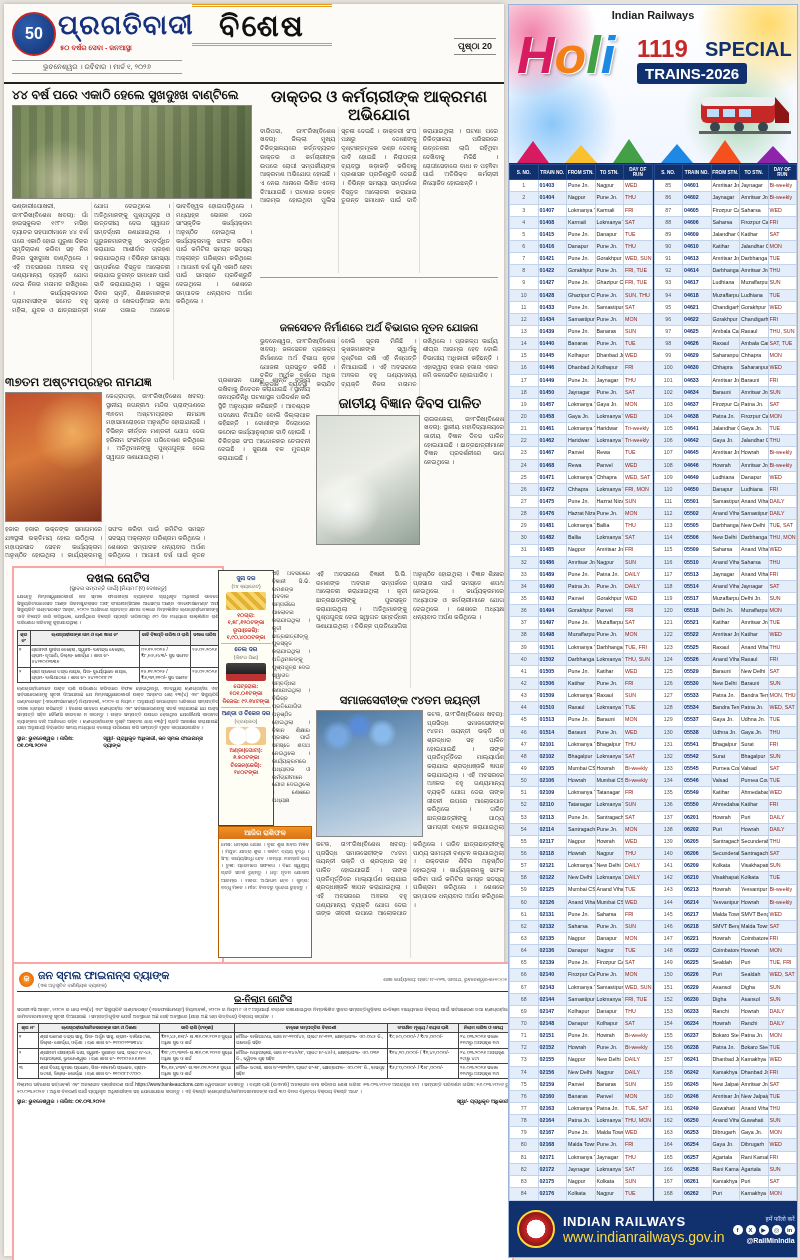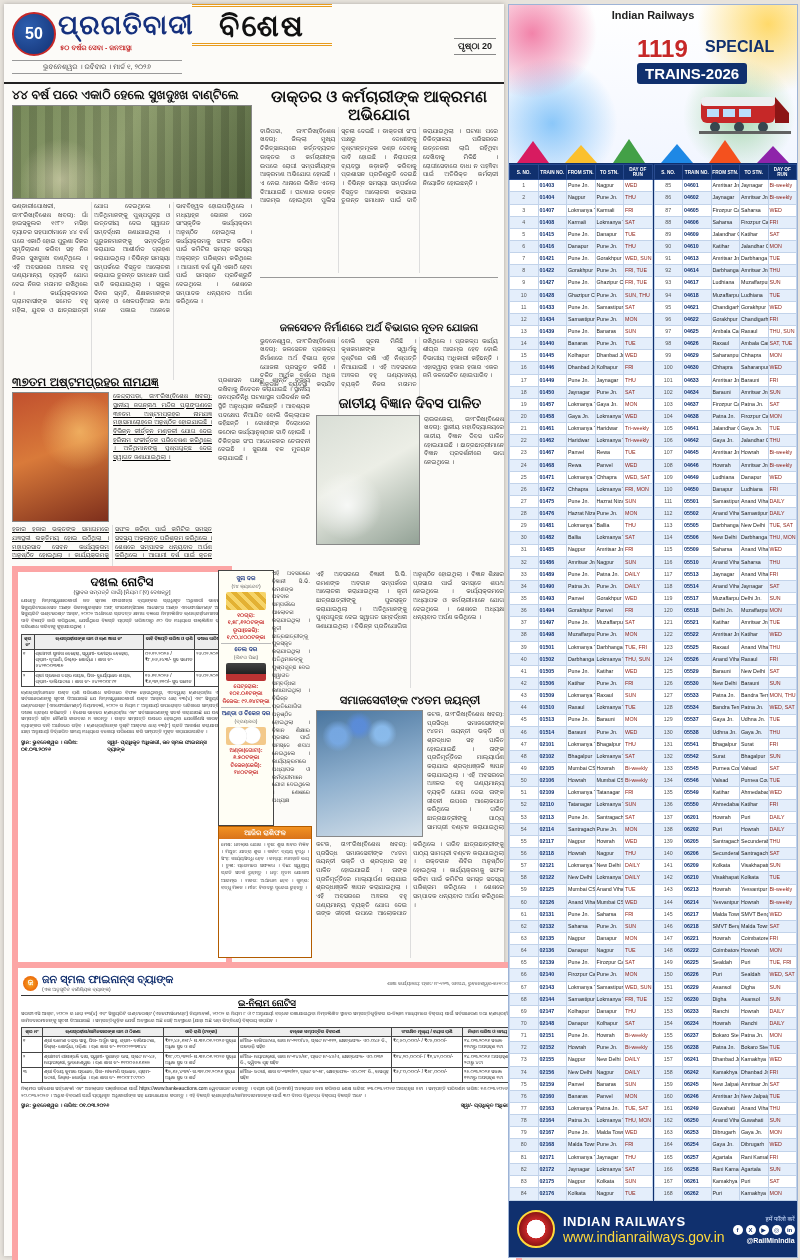--- a/index.html
+++ b/index.html
@@ -38,21 +38,21 @@
   .ph-science{background:
      radial-gradient(circle at 30% 70%,rgba(255,255,255,.8),transparent 30%),
      linear-gradient(150deg,#d9ded6 0%,#eceee6 45%,#93a296 100%);}
   .ph-jayanti{background:
      radial-gradient(circle at 20% 20%,rgba(120,170,230,.9) 6%,transparent 12%),
      radial-gradient(circle at 40% 12%,rgba(90,140,220,.9) 5%,transparent 11%),
      radial-gradient(circle at 62% 18%,rgba(140,190,240,.9) 6%,transparent 12%),
      linear-gradient(165deg,#49759f 0%,#8fb0ce 50%,#d4e0ea 100%);}
 
   
-  .notice-box{border:6px solid #fca5a5;padding:3px;overflow:hidden;background:#fff;}
+  .notice-box{border:2px solid #fca5a5;padding:3px;overflow:hidden;background:#fff;}
   .notice-title{font-size:12px;font-weight:bold;text-align:center;color:#000;}
   .notice-sub{font-size:5.5px;text-align:center;color:#222;}
   .tiny{font-size:4.9px;line-height:1.35;text-align:justify;color:#111;}
   table.ntab{width:100%;border-collapse:collapse;margin:3px 0;}
   table.ntab th,table.ntab td{border:0.5px solid #444;font-size:4.7px;padding:1px;vertical-align:top;text-align:left;line-height:1.3;}
   table.ntab th{background:#eee;font-weight:bold;text-align:center;}
   .sign-row{display:flex;justify-content:space-between;font-size:5.3px;font-weight:bold;margin-top:3px;}
 
   
   .rates{border:1px solid #444;background:#fffef5;padding:2px;text-align:center;overflow:hidden;}
@@ -86,21 +86,21 @@
      radial-gradient(circle at 8% 18%,rgba(233,30,99,.55),transparent 22%),
      radial-gradient(circle at 90% 12%,rgba(255,193,7,.6),transparent 24%),
      radial-gradient(circle at 80% 70%,rgba(76,175,80,.45),transparent 22%),
      radial-gradient(circle at 15% 75%,rgba(33,150,243,.5),transparent 24%),
      linear-gradient(#ffffff,#f2f6ff);}
   .ad-brand{position:absolute;left:0;right:0;top:4px;text-align:center;font-size:11px;font-weight:bold;color:#222;}
   .holi{position:absolute;left:8px;top:24px;font-size:52px;font-weight:bold;font-style:italic;line-height:1;
         text-shadow:1px 1px 0 #fff,2px 2px 3px rgba(0,0,0,.35);}
   .h0{color:#d81b60}.h1{color:#f57f17}.h2{color:#43a047}.h3{color:#1e88e5}
   .ad-count{position:absolute;left:128px;top:30px;font-size:24px;font-weight:bold;color:#c62828;text-shadow:1px 1px 0 #fff;}
-  .ad-special{position:absolute;left:196px;top:33px;font-size:16px;font-weight:bold;color:#10306e;text-align:right;}
+  .ad-special{position:absolute;left:196px;top:33px;font-size:20px;font-weight:bold;color:#10306e;text-align:right;}
   .ad-trains{position:absolute;left:128px;top:58px;background:#10306e;color:#fff;font-size:15px;font-weight:bold;
              padding:2px 8px;border-radius:3px;}
   .train-svg{position:absolute;right:6px;top:84px;}
   .powders{position:absolute;left:0;right:0;bottom:0;height:26px;display:flex;align-items:flex-end;justify-content:space-around;}
   .pow{width:0;height:0;border-left:16px solid transparent;border-right:16px solid transparent;}
 
   .ad-tables{flex:1;display:flex;border-top:1px solid #10306e;overflow:hidden;}
   .tgroup{width:50%;height:100%;border-right:1px solid #10306e;}
   .tgroup:last-child{border-right:none;}
   table.ttab{width:100%;height:100%;border-collapse:collapse;table-layout:fixed;}
@@ -152,21 +152,21 @@
     </div>
 
     <div class="abs" style="left:256px;top:84px;width:238px;">
       <div class="headline" style="font-size:16px;text-align:center;">ଡାକ୍ତର ଓ କର୍ମଚାରୀଙ୍କ ଆକ୍ରମଣ ଅଭିଯୋଗ</div>
       <div class="body-text" style="height:146px;margin-top:3px;column-count:3;">ବାରିପଦା, ତା୨୮ରିଖ(ବିଶେଷ ଖବର): ଜିଲ୍ଲା ମୁଖ୍ୟ ଚିକିତ୍ସାଳୟରେ କର୍ତ୍ତବ୍ୟରତ ଡାକ୍ତର ଓ କର୍ମଚାରୀଙ୍କ ଉପରେ ରୋଗୀ ସମ୍ପର୍କୀୟଙ୍କ ଆକ୍ରମଣ ଅଭିଯୋଗ ହୋଇଛି । ଏ ନେଇ ଥାନାରେ ଲିଖିତ ଏତଲା ଦିଆଯାଇଛି । ଘଟଣାର ତଦନ୍ତ ଆରମ୍ଭ ହୋଇଥିବା ପୁଲିସ ସୂଚନା ଦେଇଛି । ଡାକ୍ତରୀ ସଂଘ ପକ୍ଷରୁ ଦୋଷୀଙ୍କୁ ଦୃଷ୍ଟାନ୍ତମୂଳକ ଦଣ୍ଡ ଦେବାକୁ ଦାବି ହୋଇଛି । ନିରାପତ୍ତା ବ୍ୟବସ୍ଥା କଡ଼ାକଡ଼ି କରିବାକୁ ପ୍ରଶାସନ ପ୍ରତିଶ୍ରୁତି ଦେଇଛି । ବିଭିନ୍ନ ସମସ୍ୟା ସମ୍ପର୍କରେ ବିସ୍ତୃତ ଆଲୋଚନା କରାଯାଇ ତୁରନ୍ତ ସମାଧାନ ପାଇଁ ଦାବି କରାଯାଇଥିଲା । ଘଟଣା ପରେ ଚିକିତ୍ସାଳୟ ପରିସରରେ ଉତ୍ତେଜନା ଲାଗି ରହିଥିବା ଦେଖିବାକୁ ମିଳିଛି । ରୋଗୀସେବାରେ ବାଧା ନ ପହଞ୍ଚିବା ପାଇଁ ଅତିରିକ୍ତ କର୍ମଚାରୀ ନିୟୋଜିତ ହୋଇଛନ୍ତି ।</div>
       <div style="border-top:1px solid #999;margin:4px 0;"></div>
       <div class="headline" style="font-size:10.5px;text-align:center;margin-top:44px;">ଜଳସେଚନ ନିର୍ମାଣରେ ଅର୍ଥ ବିଭାଗର ନୂତନ ଯୋଜନା</div>
       <div class="body-text" style="height:96px;margin-top:3px;column-count:3;">ଭୁବନେଶ୍ୱର, ତା୨୮ରିଖ(ବିଶେଷ ଖବର): ଜଳସେଚନ ପ୍ରକଳ୍ପ ନିର୍ମାଣରେ ଅର୍ଥ ବିଭାଗ ନୂତନ ଯୋଜନା ପ୍ରସ୍ତୁତ କରିଛି । ଚଳିତ ଆର୍ଥିକ ବର୍ଷରେ ଅଧିକ ଅନୁଦାନ ବ୍ୟବସ୍ଥା କରାଯିବ ବୋଲି ସୂଚନା ମିଳିଛି । କୃଷକମାନଙ୍କ ସ୍ୱାର୍ଥକୁ ଦୃଷ୍ଟିରେ ରଖି ଏହି ନିଷ୍ପତ୍ତି ନିଆଯାଇଛି । ଏହି ଅବସରରେ ଅଞ୍ଚଳର ବହୁ ଗଣ୍ୟମାନ୍ୟ ବ୍ୟକ୍ତି ନିଜର ମତାମତ ରଖିଥିଲେ । ପ୍ରକଳ୍ପ କାର୍ଯ୍ୟ ଶୀଘ୍ର ଆରମ୍ଭ ହେବ ବୋଲି ବିଭାଗୀୟ ଅଧିକାରୀ କହିଛନ୍ତି । ଏହାଦ୍ୱାରା ହଜାର ହଜାର ଏକର ଜମି ଜଳସେଚିତ ହୋଇପାରିବ ।</div>
     </div>
 
-    <div class="abs" style="left:8px;top:372px;width:200px;text-decoration:underline;">
+    <div class="abs" style="left:1px;top:372px;width:200px;">
       <div class="headline" style="font-size:12px;">୩୭ତମ ଅଷ୍ଟମପ୍ରହର ନାମଯଜ୍ଞ</div>
       <div style="display:flex;gap:4px;margin-top:3px;">
         <div class="photo ph-yajna" style="width:95px;height:128px;flex:none;"></div>
         <div class="body-text" style="height:128px;column-count:1;">କେନ୍ଦ୍ରାପଡ଼ା, ତା୨୮ରିଖ(ବିଶେଷ ଖବର): ସ୍ଥାନୀୟ ଜଗନ୍ନାଥ ମନ୍ଦିର ପ୍ରାଙ୍ଗଣରେ ୩୭ତମ ଅଷ୍ଟମପ୍ରହର ନାମଯଜ୍ଞ ମହାସମାରୋହରେ ଅନୁଷ୍ଠିତ ହୋଇଯାଇଛି । ବିଭିନ୍ନ କୀର୍ତ୍ତନ ମଣ୍ଡଳୀ ଯୋଗ ଦେଇ ହରିନାମ ସଂକୀର୍ତ୍ତନ ପରିବେଷଣ କରିଥିଲେ । ଅତିଥିମାନଙ୍କୁ ପୁଷ୍ପଗୁଚ୍ଛ ଦେଇ ସ୍ୱାଗତ ଜଣାଯାଇଥିଲା ।</div>
       </div>
       <div class="body-text" style="height:42px;margin-top:3px;column-count:2;">ହଜାର ହଜାର ଭକ୍ତଙ୍କ ସମାଗମରେ ଯଜ୍ଞସ୍ଥଳୀ ଭକ୍ତିମୟ ହୋଇ ଉଠିଥିଲା । ମହାପ୍ରସାଦ ସେବନ କାର୍ଯ୍ୟକ୍ରମ ଅନୁଷ୍ଠିତ ହୋଇଥିଲା । କାର୍ଯ୍ୟକ୍ରମକୁ ସଫଳ କରିବା ପାଇଁ କମିଟିର ସମସ୍ତ ସଦସ୍ୟ ଅକ୍ଲାନ୍ତ ପରିଶ୍ରମ କରିଥିଲେ । ଶେଷରେ ସମ୍ପାଦକ ଧନ୍ୟବାଦ ଅର୍ପଣ କରିଥିଲେ । ଆଗାମୀ ବର୍ଷ ପାଇଁ ନୂତନ କମିଟି ଗଠନ କରାଯାଇଥିଲା । ଗ୍ରାମବାସୀଙ୍କ ସମେତ ବହୁ ମହିଳା ଓ ଯୁବକ ଯୋଗ ଦେଇଥିଲେ ।</div>
     </div>
 
     <div class="abs" style="left:214px;top:372px;width:92px;">
       <div class="body-text" style="height:186px;column-count:1;">ପ୍ରଶାସନ ପକ୍ଷରୁ ଶାନ୍ତି ବଜାୟ ରଖିବାକୁ ନିବେଦନ କରାଯାଇଛି । ସ୍ଥାନୀୟ ଜନପ୍ରତିନିଧି ଘଟଣାସ୍ଥଳ ପରିଦର୍ଶନ କରି ସ୍ଥିତି ଅନୁଧ୍ୟାନ କରିଛନ୍ତି । ଆବଶ୍ୟକ ପଦକ୍ଷେପ ନିଆଯିବ ବୋଲି ଜିଲ୍ଲାପାଳ କହିଛନ୍ତି । ଦୋଷୀଙ୍କ ବିରୋଧରେ କଠୋର କାର୍ଯ୍ୟାନୁଷ୍ଠାନ ଦାବି ହୋଇଛି । ଚିକିତ୍ସକ ସଂଘ ଆନ୍ଦୋଳନର ଚେତାବନୀ ଦେଇଛି । ସୁରକ୍ଷା ବଳ ମୁତୟନ କରାଯାଇଛି ।</div>
@@ -314,20 +314,21 @@
         <span>ସ୍ୱା/- ପ୍ରାଧିକୃତ ଅଧିକାରୀ</span>
       </div>
     </div>
 
   </div>
 
   <div class="ad">
 
     <div class="ad-hero">
       <div class="ad-brand">Indian Railways</div>
+      <div class="holi"><span class="h0">H</span><span class="h1">o</span><span class="h2">l</span><span class="h3">i</span></div>
       <div class="ad-count">1119</div>
       <div class="ad-special">SPECIAL</div>
       <div class="ad-trains">TRAINS-2026</div>
       <svg class="train-svg" width="92" height="46" viewBox="0 0 92 46">
         <rect x="2" y="8" width="74" height="26" rx="6" fill="#c62828"></rect>
         <rect x="2" y="8" width="74" height="9" rx="4" fill="#eceff1"></rect>
         <rect x="8" y="20" width="12" height="8" fill="#bbdefb"></rect>
         <rect x="24" y="20" width="12" height="8" fill="#bbdefb"></rect>
         <rect x="40" y="20" width="12" height="8" fill="#bbdefb"></rect>
         <path d="M76 8 L90 24 L90 34 L76 34 Z" fill="#8c1515"></path>

